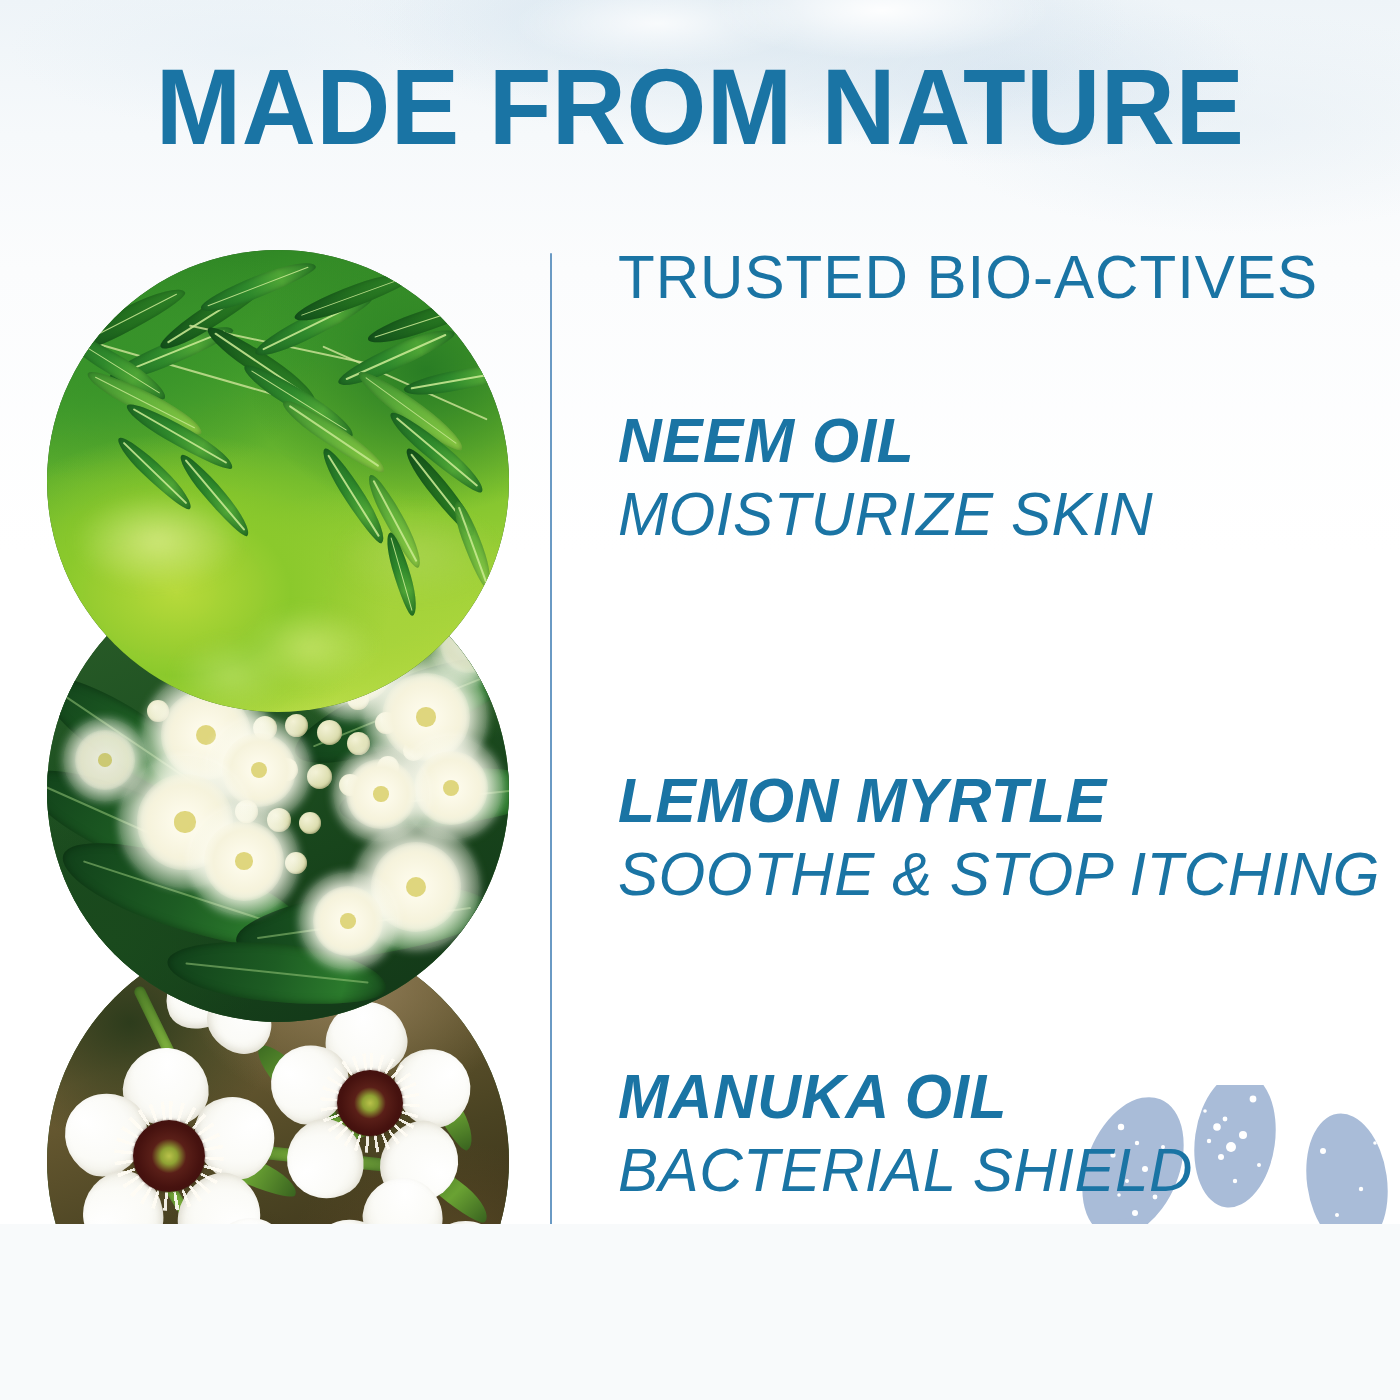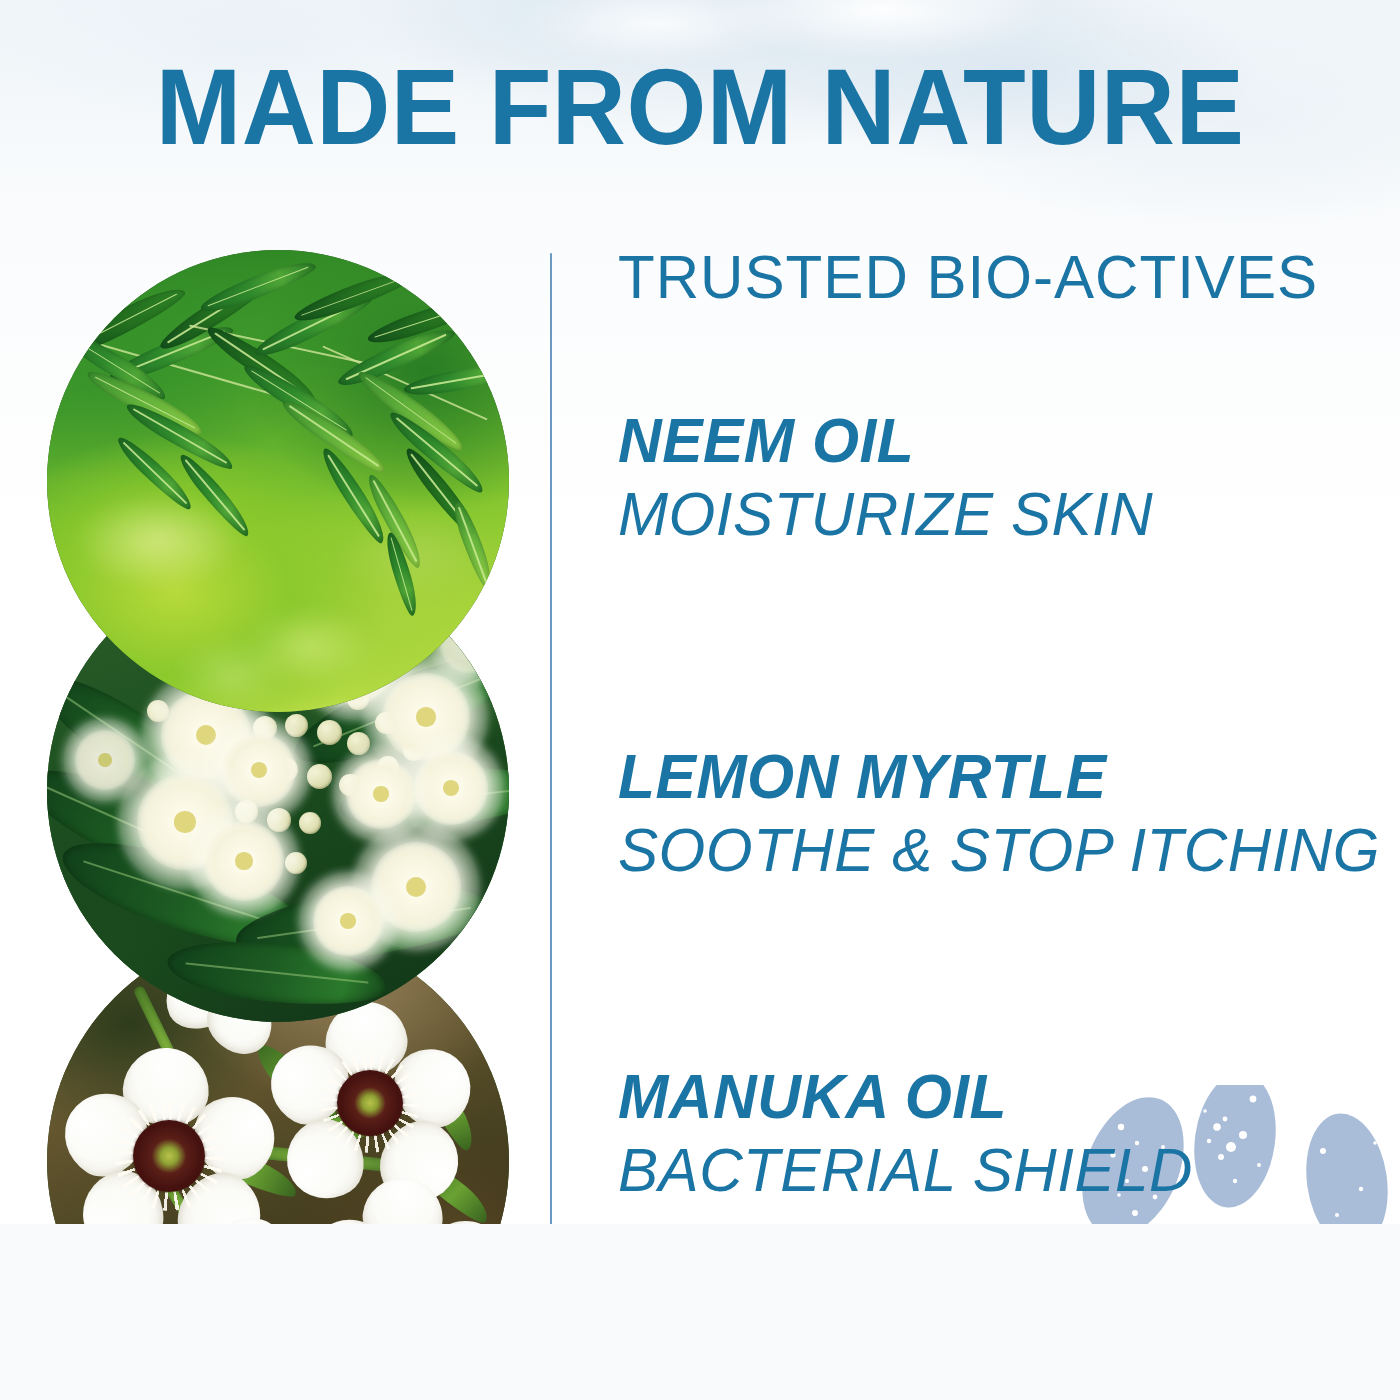--- a/index.html
+++ b/index.html
@@ -167,21 +167,21 @@
   
   .col{position:absolute;left:618px;top:0;width:760px;z-index:6;}
   .kicker{
     position:absolute;top:246px;left:0;width:700px;
     font-family:"Liberation Sans Narrow","Liberation Sans",sans-serif;
     font-weight:400;font-size:62px;line-height:1;
     letter-spacing:1px;color:#1a74a4;white-space:nowrap;
     transform:scaleX(.97);transform-origin:left center;
   }
   .block{position:absolute;left:0;width:760px;font-style:italic;}
-  .b1{top:408px;} .b2{top:744px;} .b3{top:1064px;}
+  .b1{top:408px;} .b2{top:768px;} .b3{top:1064px;}
   .ing-name{
     font-family:"Liberation Sans Narrow","Liberation Sans",sans-serif;
     font-weight:700;font-size:63px;line-height:1.03;
     letter-spacing:0.5px;color:#1a74a4;white-space:nowrap;
     transform:scaleX(.96);transform-origin:left center;
   }
   .ing-benefit{
     font-family:"Liberation Sans Narrow","Liberation Sans",sans-serif;
     font-weight:400;font-size:62px;line-height:1.12;
     letter-spacing:0.5px;color:#1a74a4;white-space:nowrap;

